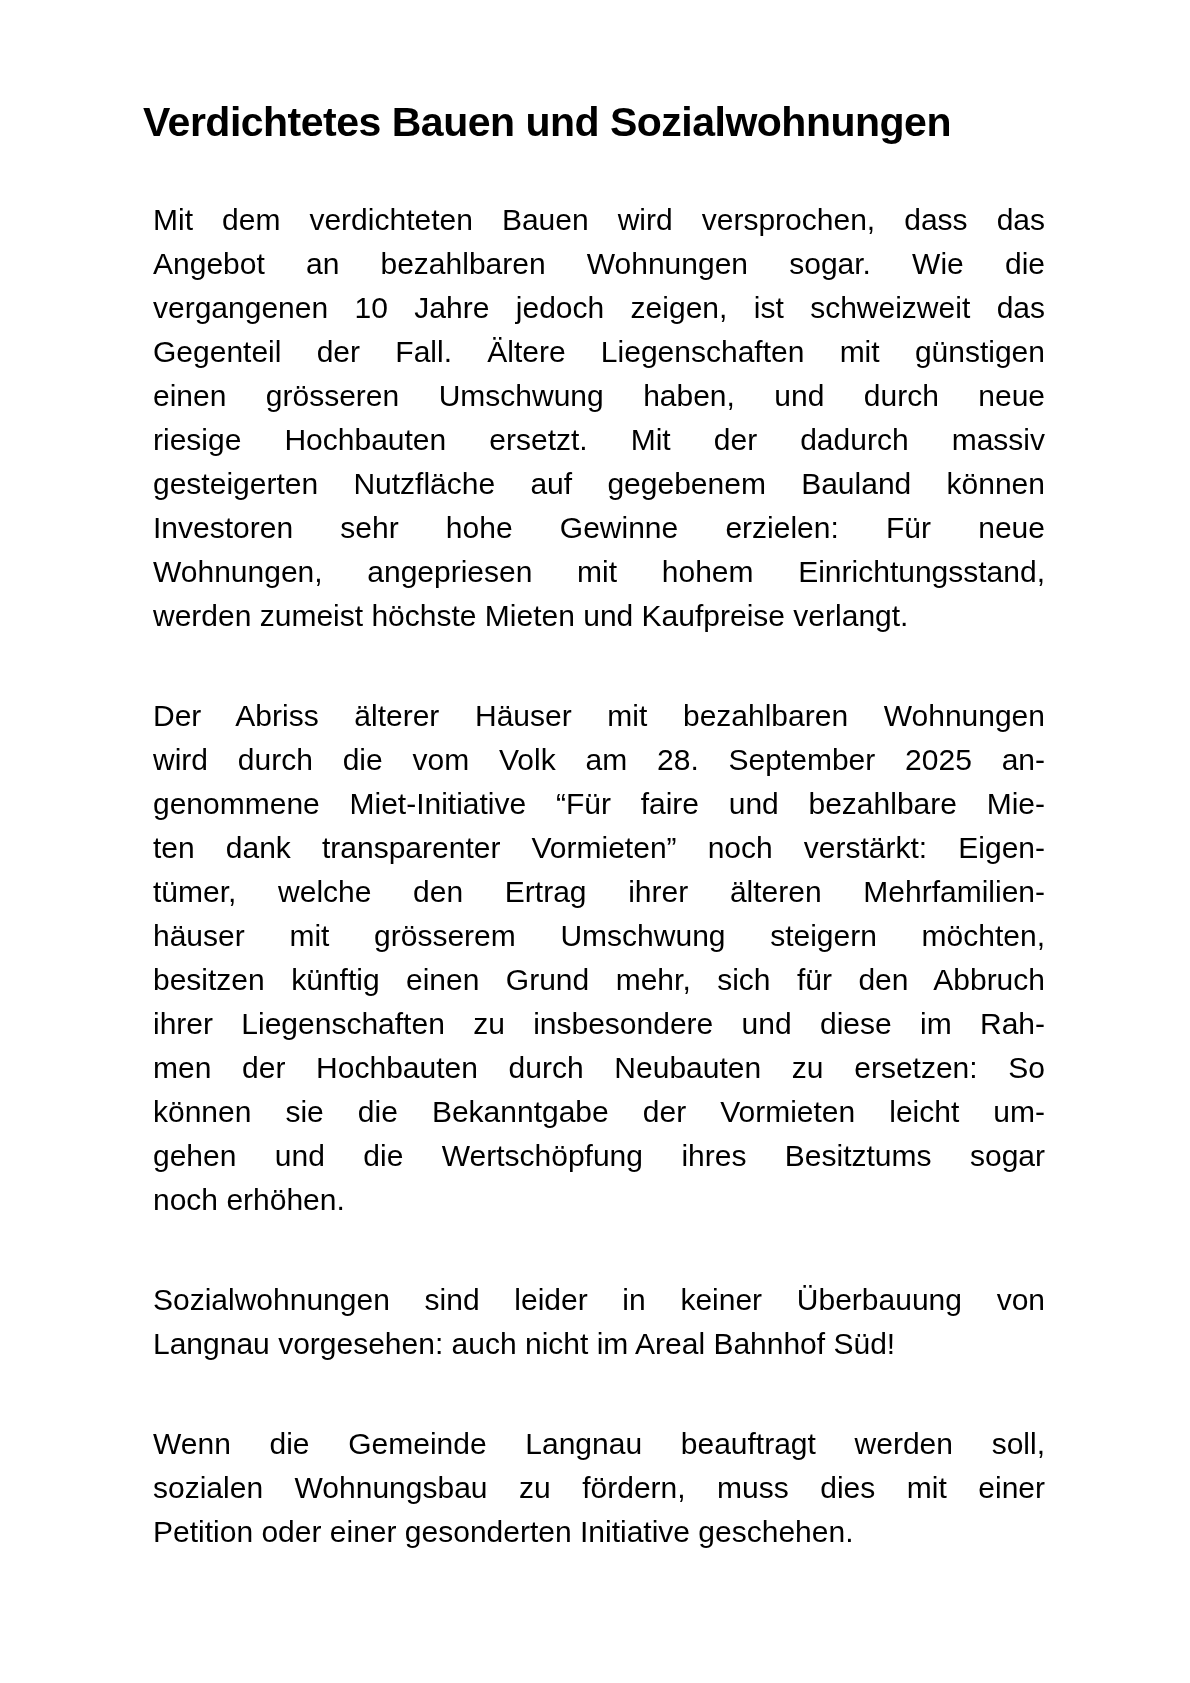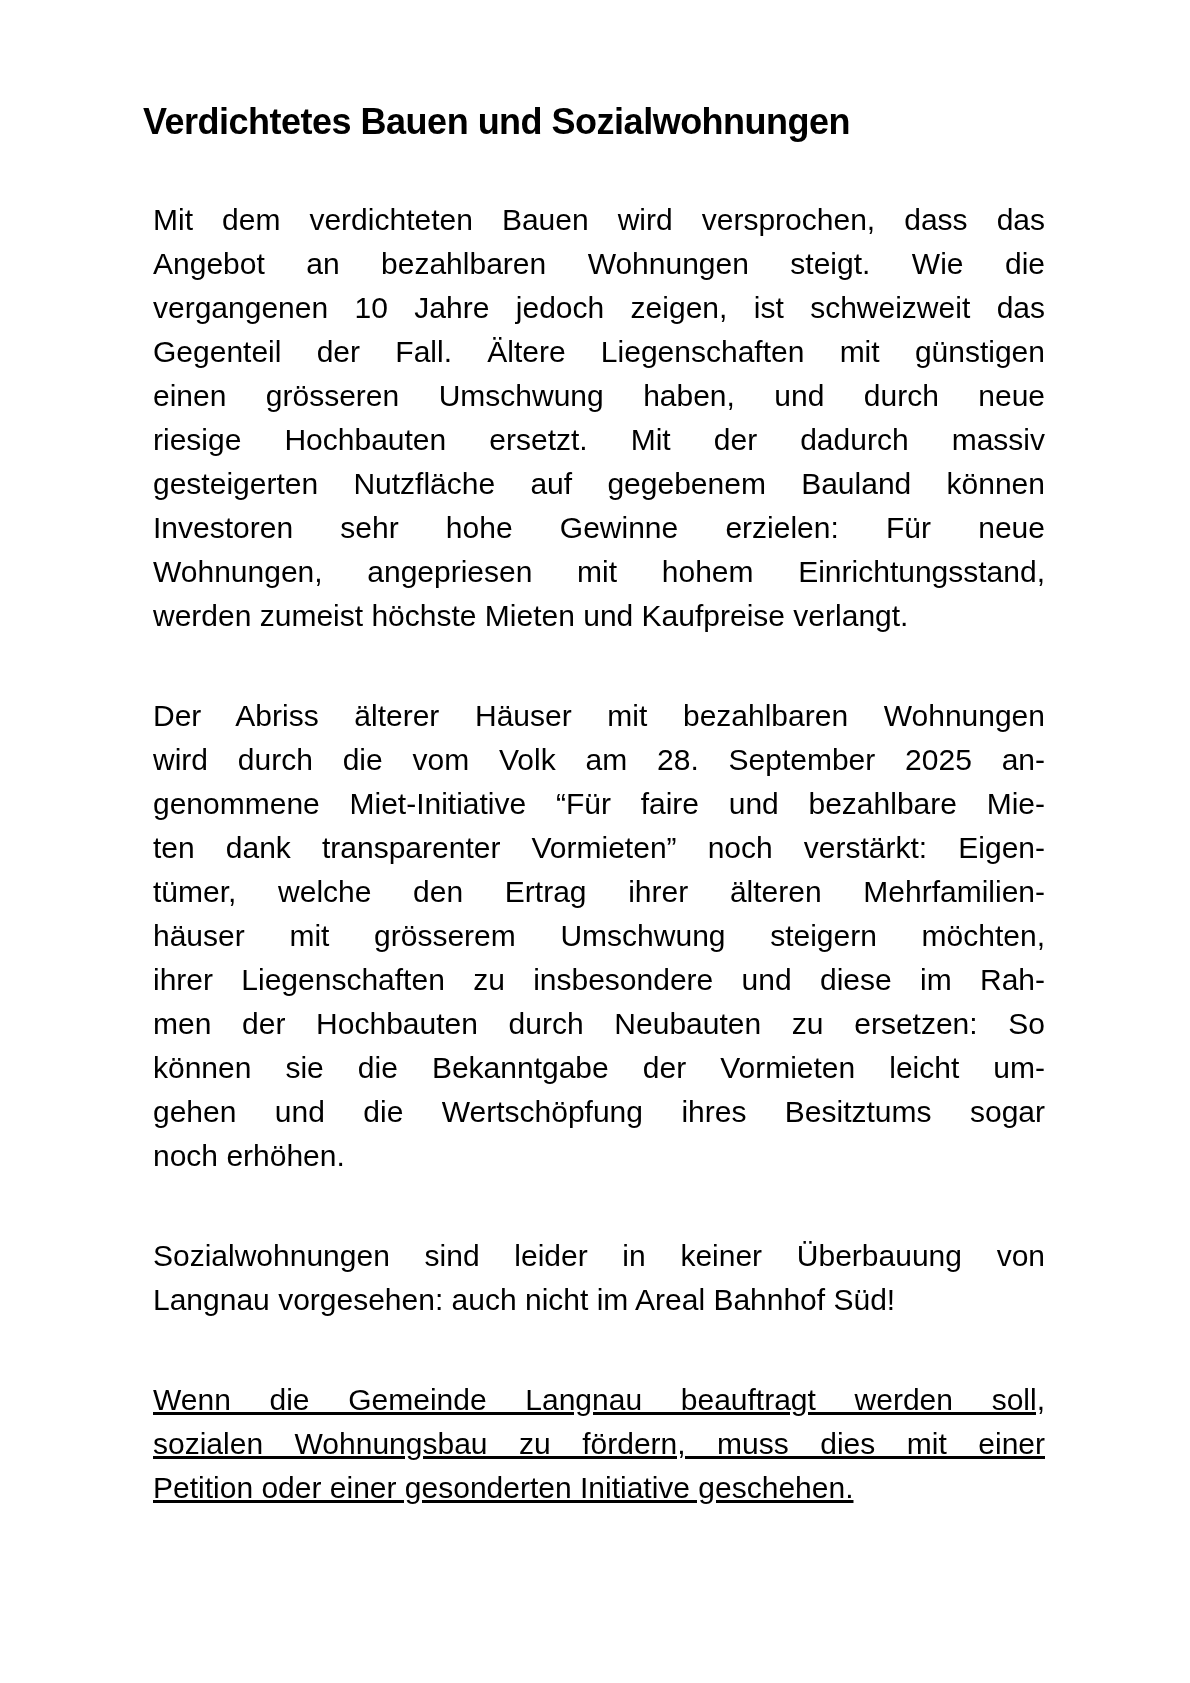--- a/index.html
+++ b/index.html
@@ -24,34 +24,33 @@
     background: #ffffff;
   }
   .content {
     position: absolute;
     left: 143px;
     top: 0;
     width: 902px;
   }
   .doc-title {
     margin: 98px 0 52px 0;
-    font-size: 36px;
+    font-size: 41px;
     line-height: 48px;
     font-weight: bold;
     letter-spacing: -0.5px;
     white-space: nowrap;
   }
   .paragraph {
     margin: 0 0 56px 10px;
     font-size: 30px;
     line-height: 44px;
   }
   .paragraph:last-child {
     margin-bottom: 0;
-    text-decoration: underline;
   }
   .line {
     text-align: justify;
     text-align-last: justify;
     white-space: normal;
     height: 44px;
   }
   .line.last {
     text-align: left;
     text-align-last: left;
@@ -59,37 +58,38 @@
 </style>
 </head>
 <body>
 
 <div class="page">
   <div class="content">
     <h1 class="doc-title">Verdichtetes Bauen und Sozialwohnungen</h1>
     <div id="paragraphs">
         <div class="paragraph">
           <div class="line">Mit dem verdichteten Bauen wird versprochen, dass das</div>
-          <div class="line">Angebot an bezahlbaren Wohnungen steigt. Wie die</div>
+          <div class="line">Angebot an bezahlbaren Wohnungen sogar. Wie die</div>
           <div class="line">vergangenen 10 Jahre jedoch zeigen, ist schweizweit das</div>
           <div class="line">Gegenteil der Fall. Ältere Liegenschaften mit günstigen</div>
           <div class="line">einen grösseren Umschwung haben, und durch neue</div>
           <div class="line">riesige Hochbauten ersetzt. Mit der dadurch massiv</div>
           <div class="line">gesteigerten Nutzfläche auf gegebenem Bauland können</div>
           <div class="line">Investoren sehr hohe Gewinne erzielen: Für neue</div>
           <div class="line">Wohnungen, angepriesen mit hohem Einrichtungsstand,</div>
           <div class="line last">werden zumeist höchste Mieten und Kaufpreise verlangt.</div>
         </div>
         <div class="paragraph">
           <div class="line">Der Abriss älterer Häuser mit bezahlbaren Wohnungen</div>
           <div class="line">wird durch die vom Volk am 28. September 2025 an-</div>
           <div class="line">genommene Miet-Initiative “Für faire und bezahlbare Mie-</div>
           <div class="line">ten dank transparenter Vormieten” noch verstärkt: Eigen-</div>
           <div class="line">tümer, welche den Ertrag ihrer älteren Mehrfamilien-</div>
           <div class="line">häuser mit grösserem Umschwung steigern möchten,</div>
+          <div class="line">besitzen künftig einen Grund mehr, sich für den Abbruch</div>
           <div class="line">ihrer Liegenschaften zu insbesondere und diese im Rah-</div>
           <div class="line">men der Hochbauten durch Neubauten zu ersetzen: So</div>
           <div class="line">können sie die Bekanntgabe der Vormieten leicht um-</div>
           <div class="line">gehen und die Wertschöpfung ihres Besitztums sogar</div>
           <div class="line last">noch erhöhen.</div>
         </div>
         <div class="paragraph">
           <div class="line">Sozialwohnungen sind leider in keiner Überbauung von</div>
           <div class="line last">Langnau vorgesehen: auch nicht im Areal Bahnhof Süd!</div>
         </div>

